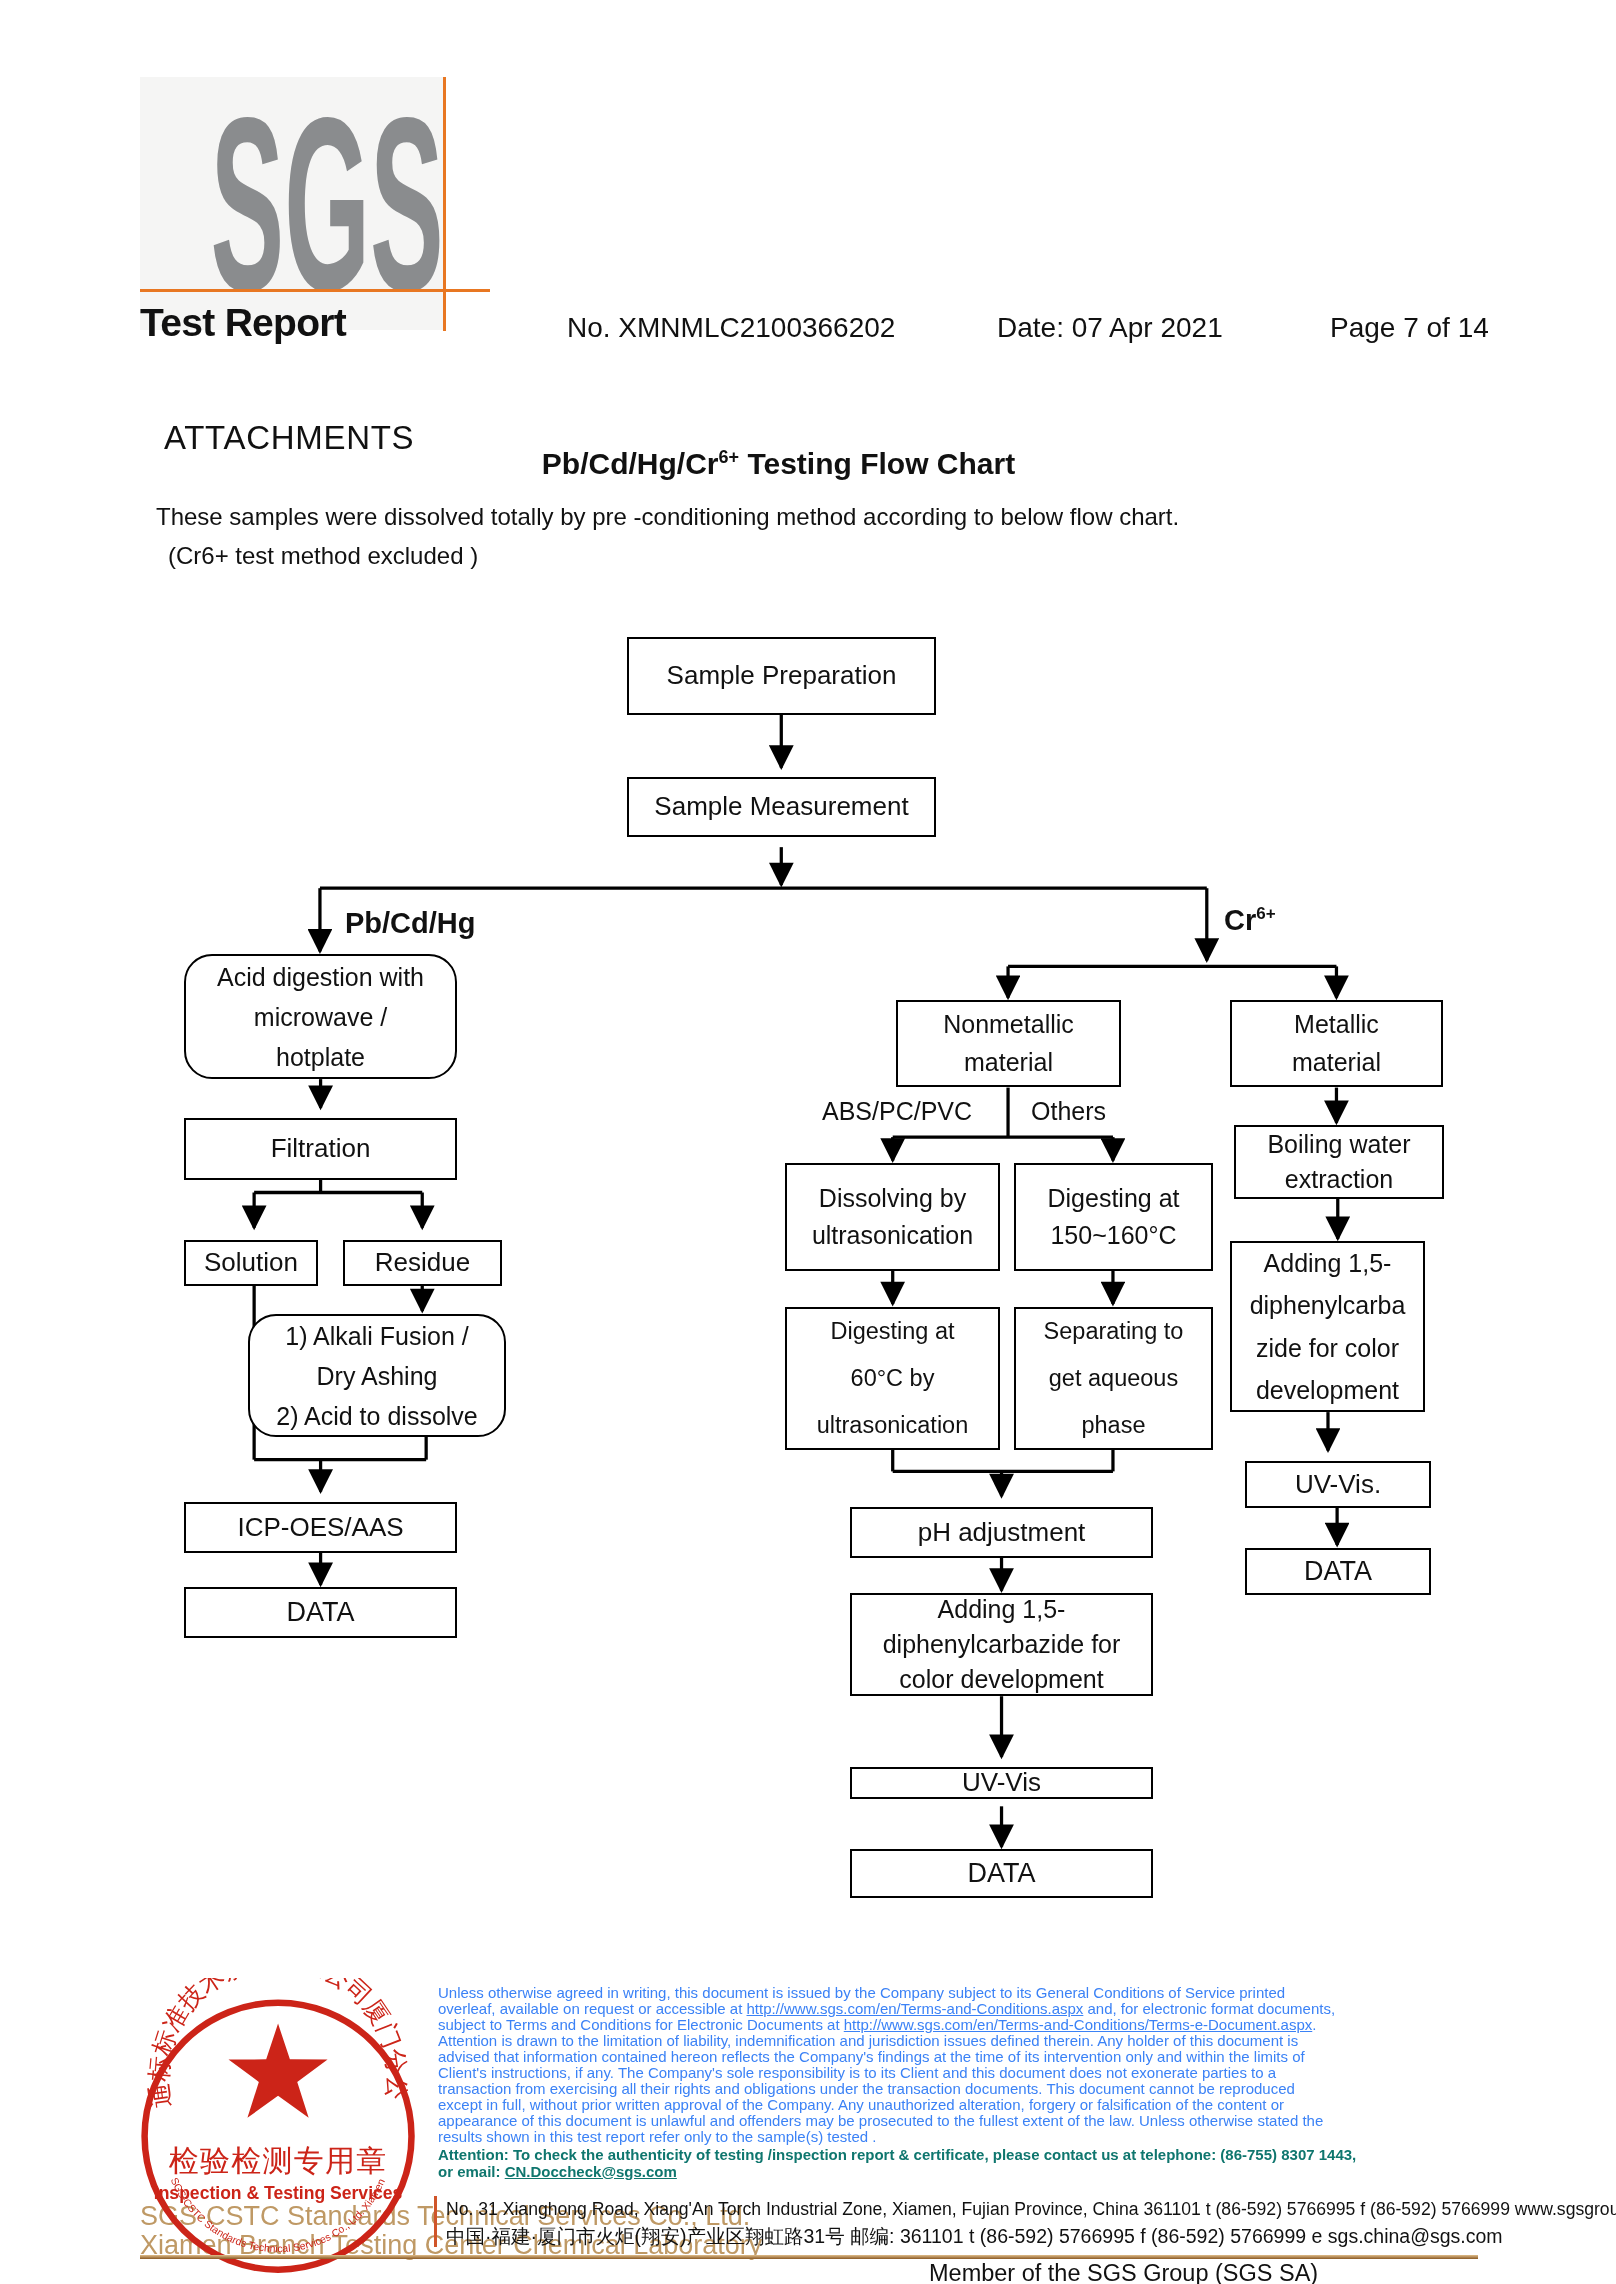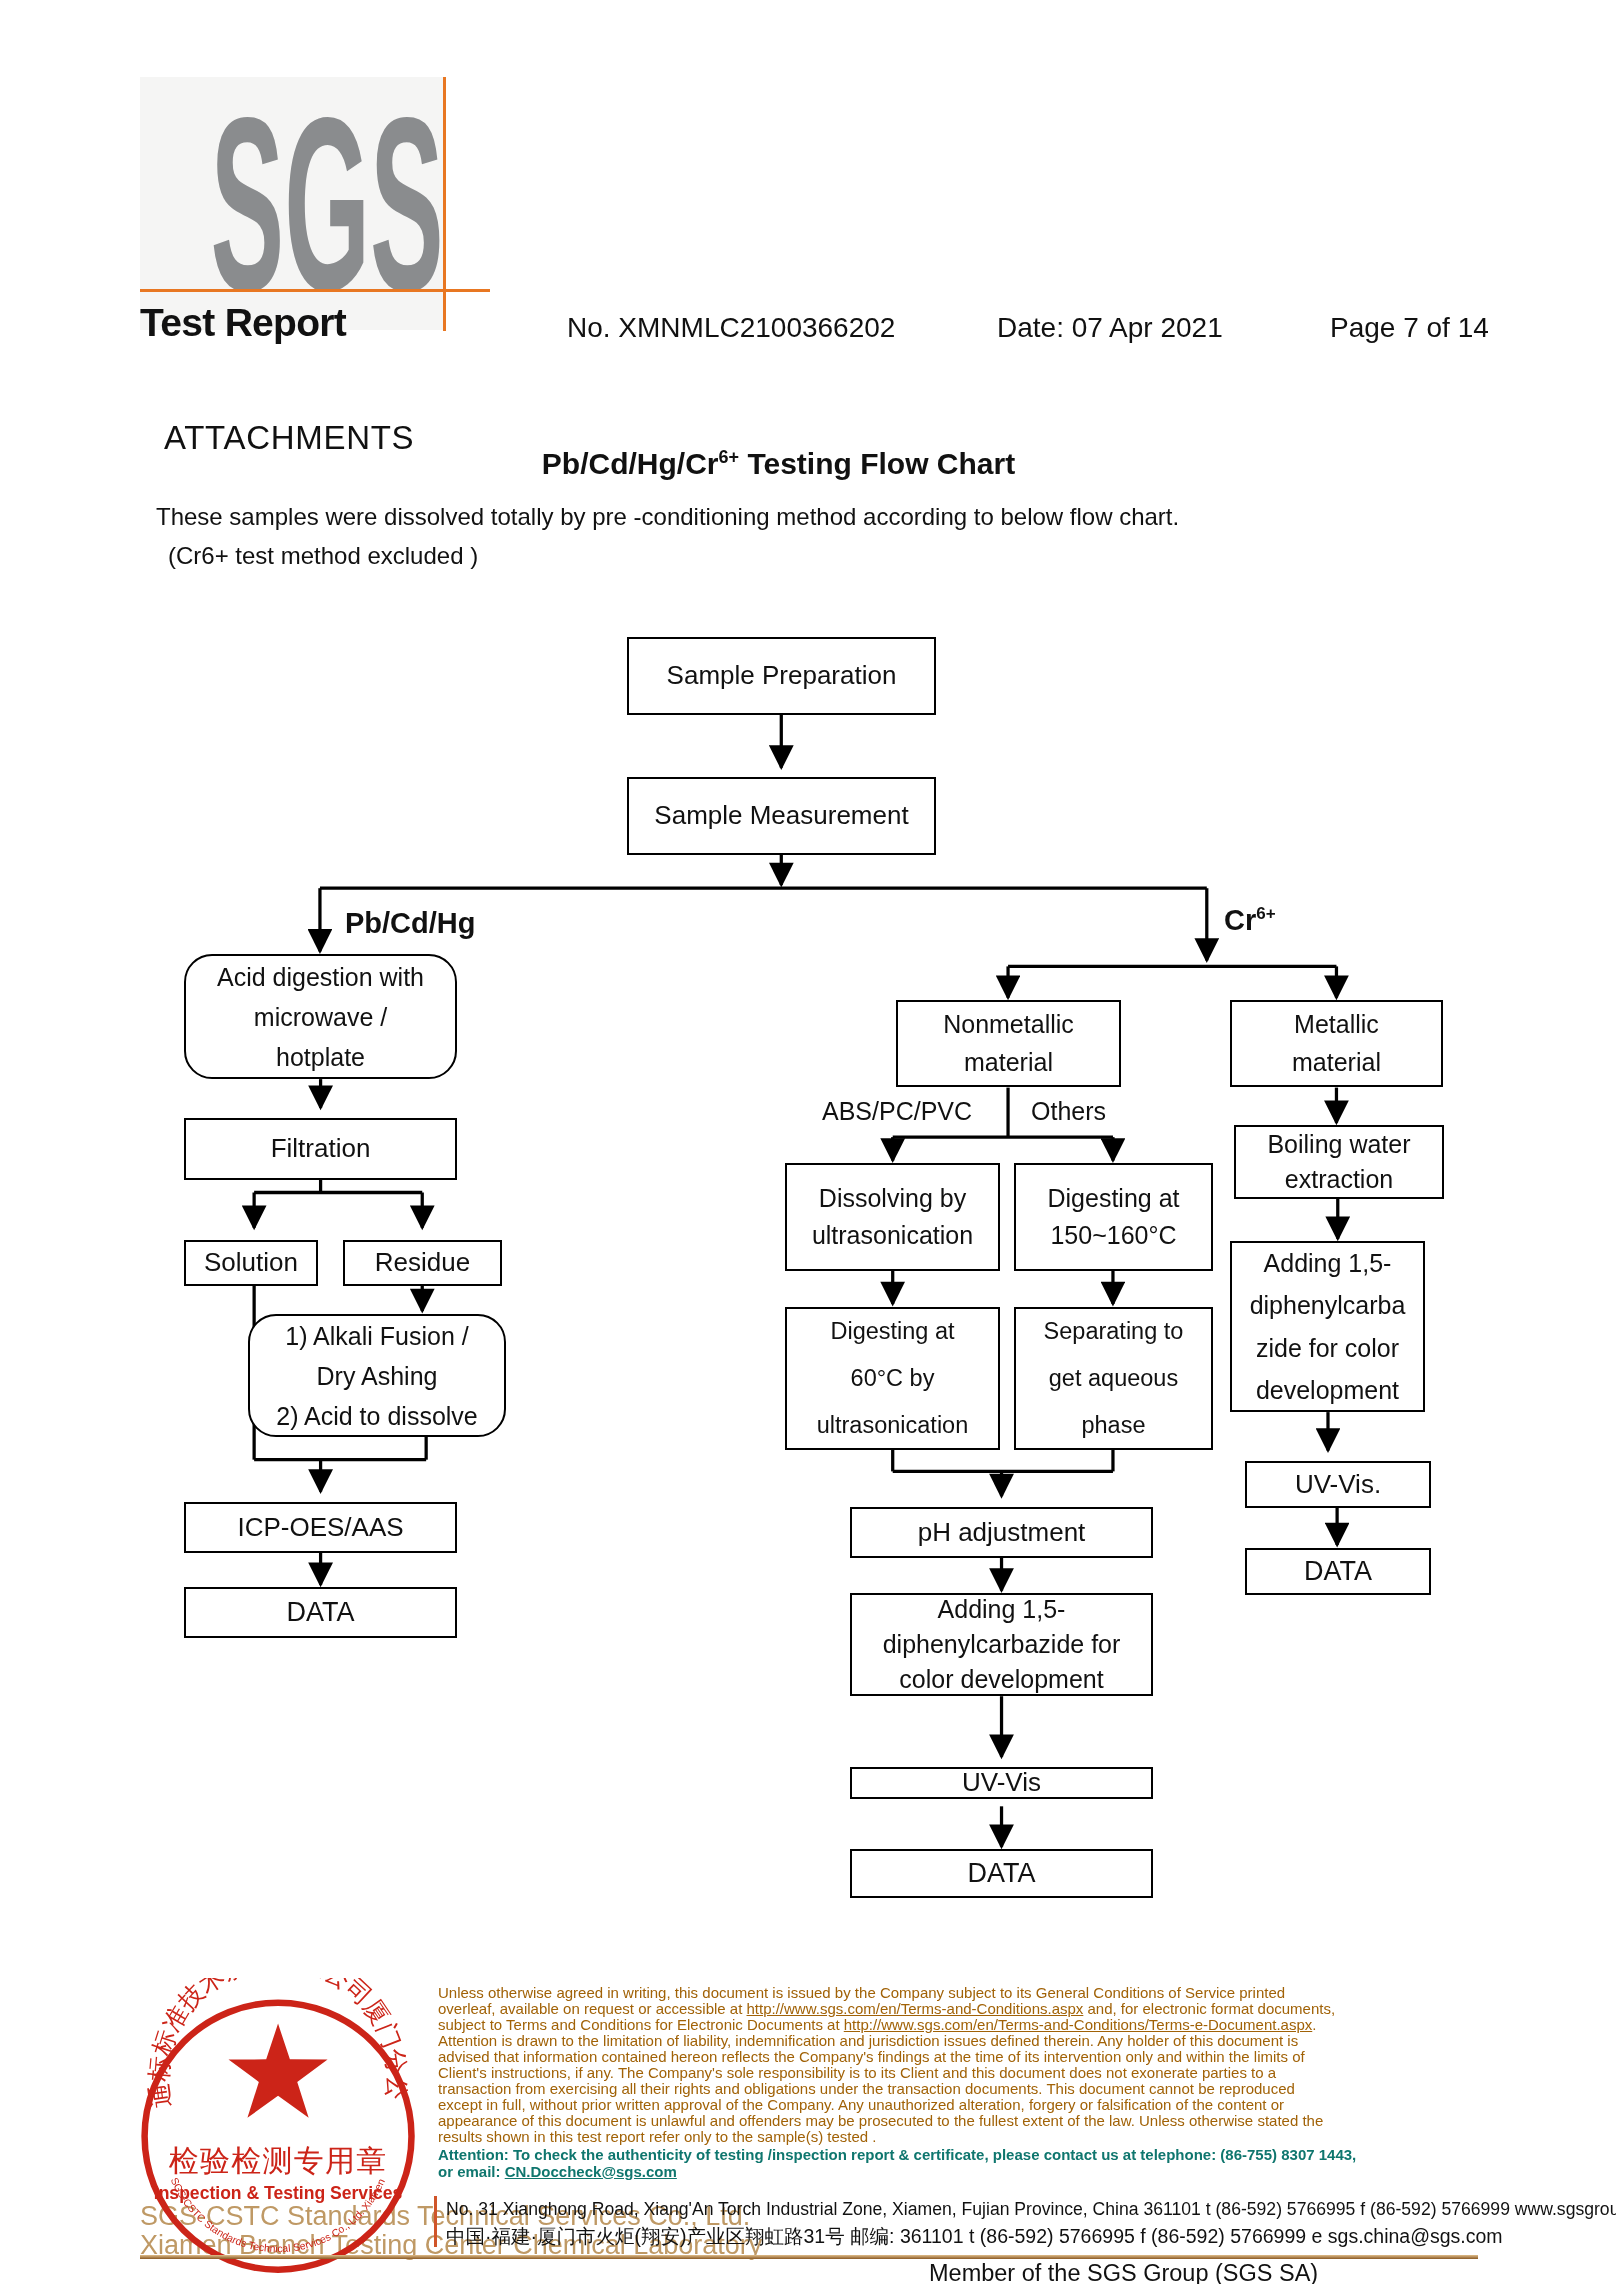--- a/index.html
+++ b/index.html
@@ -32,21 +32,21 @@
   .lh20{line-height:2.0;font-size:23.5px;}
   .lh17{line-height:1.7;font-size:25px;}
   .lh135{line-height:1.4;font-size:25px;}
   .fs40{font-size:26px;margin-top:8px;}
   .fs42{font-size:27px;}
   .flabel{position:absolute;font-size:29px;font-weight:bold;white-space:nowrap;}
   .flabel sup{font-size:17px;}
   .fsub{position:absolute;font-size:25px;white-space:nowrap;}
   
   .tanline{position:absolute;left:140px;color:#bf9965;font-size:27px;white-space:nowrap;}
-  .disc{position:absolute;left:438px;font-size:15px;line-height:16px;white-space:nowrap;color:#a16207;}
+  .disc{position:absolute;left:438px;font-size:15px;line-height:16px;white-space:nowrap;color:#3b82f6;}
   .disc .u{text-decoration:underline;}
   .disc.orange{color:#0f766e;font-weight:bold;}
   .addr{position:absolute;left:446px;font-size:17.6px;white-space:nowrap;color:#111;}
   .addr-divider{left:434px;top:2196px;width:2.6px;height:51px;background:#d0552a;}
   .sep-bar{left:140px;top:2255px;width:1338px;height:3.9px;
     background:linear-gradient(to bottom,#e0bd8a,#8a5a26);}
   .member{left:929px;top:2260px;font-size:23.5px;white-space:nowrap;}
   .stamp-svg{left:114px;top:1978px;}
 </style>
 </head>
@@ -115,21 +115,21 @@
     <path d="M1537 2772 V2834" marker-end="url(#ah)"></path>
 
     <path d="M2051 1669 V1723" marker-end="url(#ah)"></path>
     <path d="M2053 1840 V1901" marker-end="url(#ah)"></path>
     <path d="M2038 2167 V2226" marker-end="url(#ah)"></path>
     <path d="M2052 2302 V2371" marker-end="url(#ah)"></path>
   </g>
 </svg>
 
 <div class="fbox fs40" style="left:627px;top:629px;width:309px;height:78px">Sample Preparation</div>
-<div class="fbox fs40" style="left:627px;top:769px;width:309px;height:78px">Sample Measurement</div>
+<div class="fbox fs40" style="left:627px;top:769px;width:309px;height:60px">Sample Measurement</div>
 
 <div class="fbox lh16" style="left:184px;top:954px;width:273px;height:125px">Acid digestion with
 microwave /
 hotplate</div>
 <div class="fbox fs40" style="left:184px;top:1110px;width:273px;height:62px">Filtration</div>
 <div class="fbox fs40" style="left:184px;top:1232px;width:134px;height:46px">Solution</div>
 <div class="fbox fs40" style="left:343px;top:1232px;width:159px;height:46px">Residue</div>
 <div class="fbox lh16" style="left:248px;top:1314px;width:258px;height:123px">1) Alkali Fusion /
 Dry Ashing
 2) Acid to dissolve</div>

